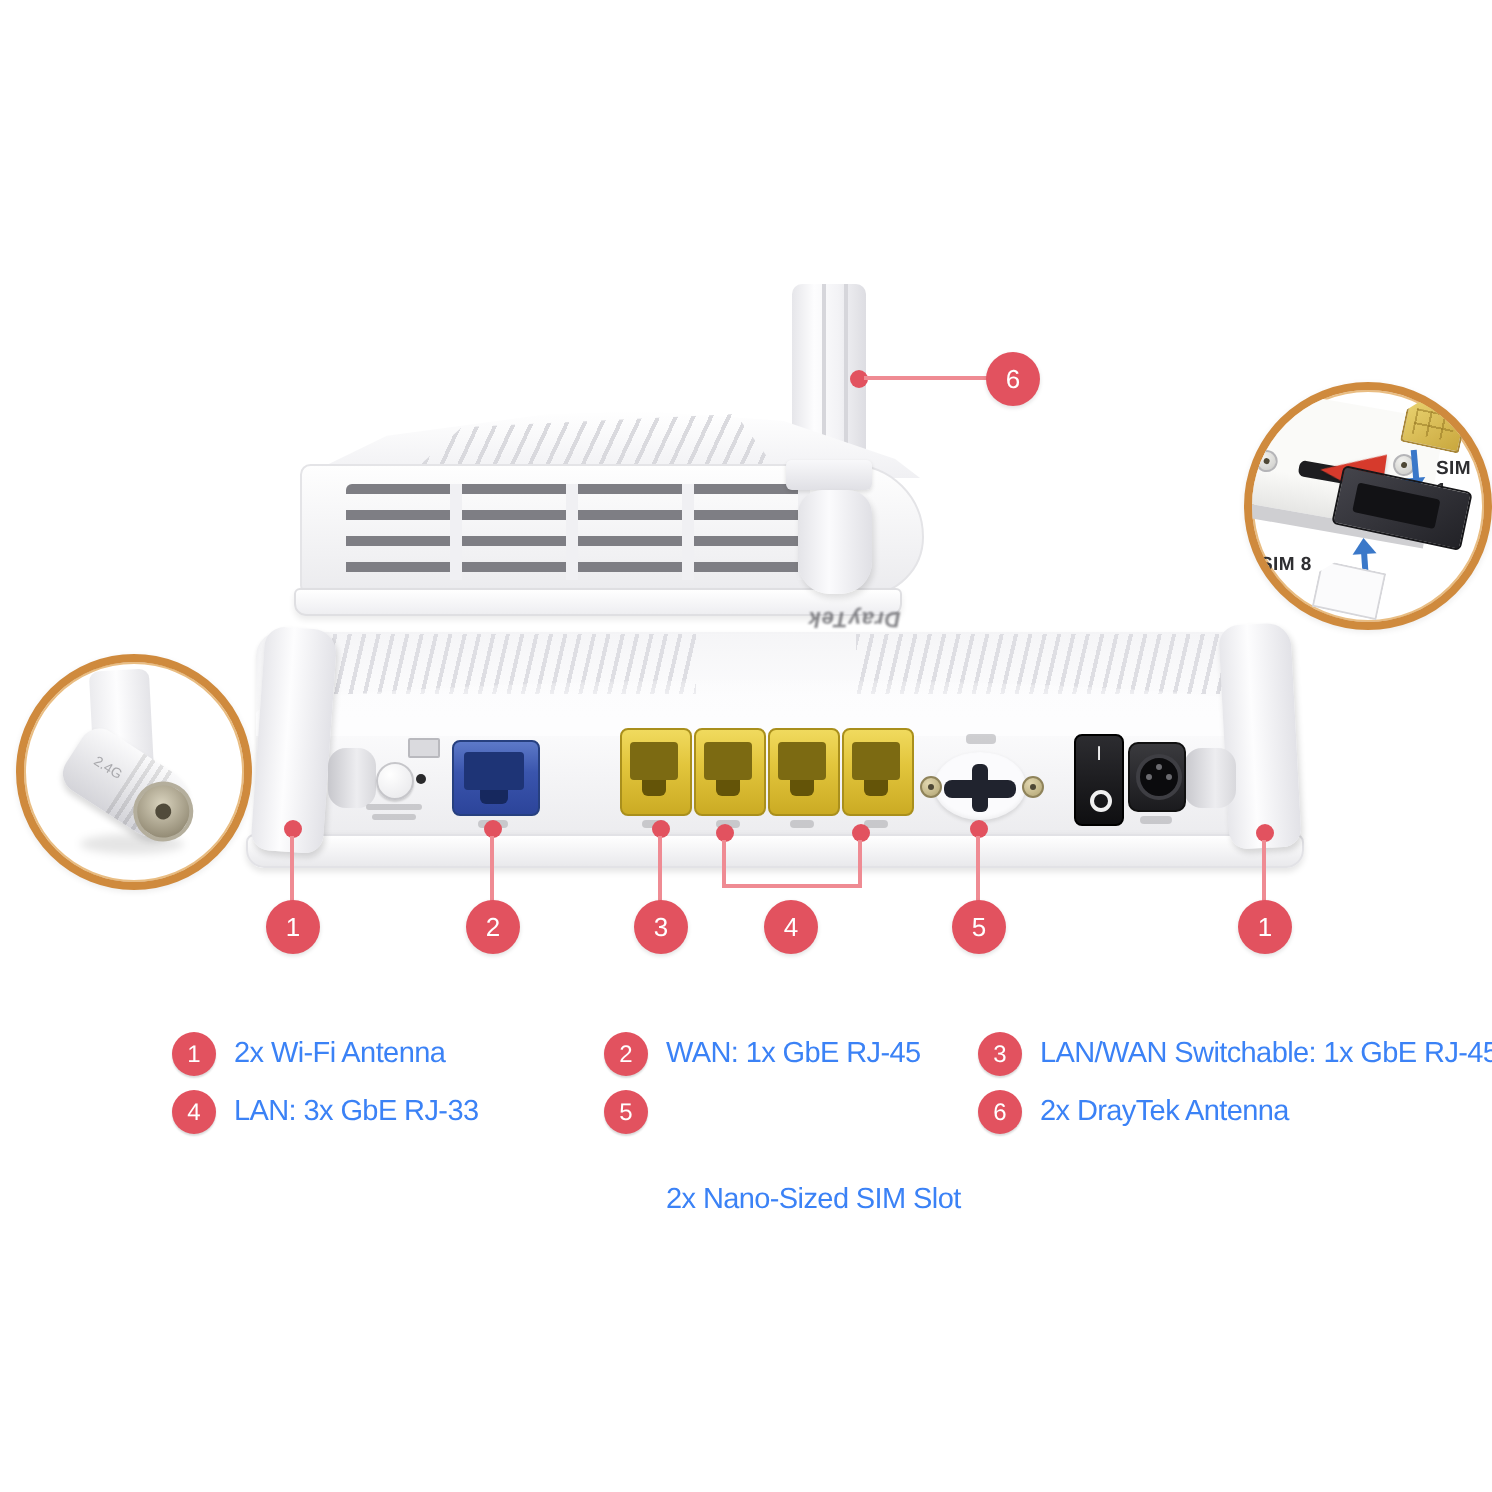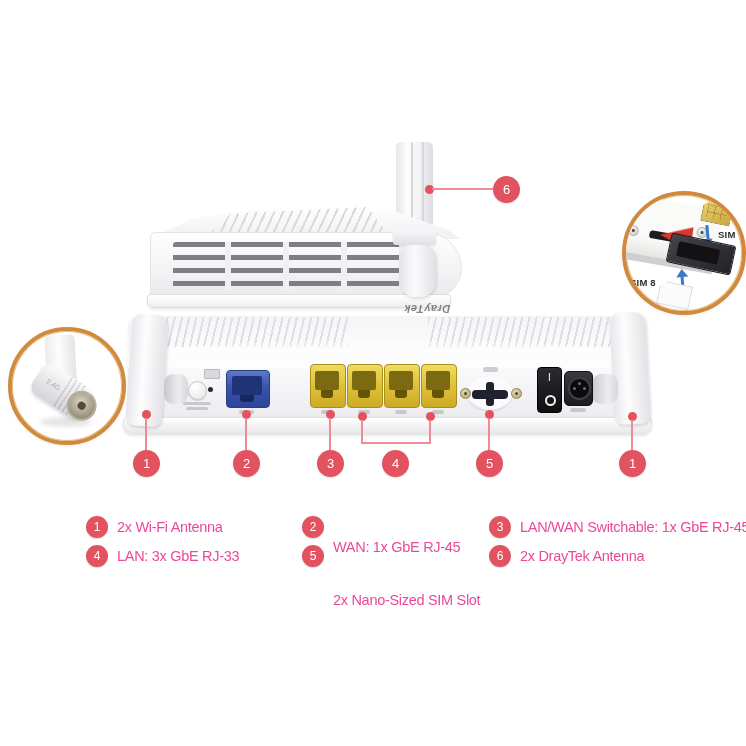--- a/index.html
+++ b/index.html
@@ -13,21 +13,21 @@
     font-size:13px;box-shadow:0 1px 2px rgba(0,0,0,.12);}
   .co-dot{position:absolute;width:9px;height:9px;border-radius:50%;background:#e2525f;}
   .co-vline{position:absolute;width:2px;background:#ef8b93;}
   .co-hline{position:absolute;height:2px;background:#ef8b93;}
 
   
   .lg-circle{position:absolute;width:22px;height:22px;border-radius:50%;background:#e2525f;
     color:#fff;display:flex;align-items:center;justify-content:center;font-size:12px;
     box-shadow:0 1px 1px rgba(0,0,0,.15);}
   .lg-label{position:absolute;height:22px;display:flex;align-items:center;
-    font-size:14.5px;letter-spacing:-0.3px;color:#ec4899;white-space:nowrap;}
+    font-size:14.5px;letter-spacing:-0.3px;color:#3b82f6;white-space:nowrap;}
   .smudge{position:absolute;background:#a9a9ad;opacity:.55;border-radius:2px;}
 
   
   .sv-top{position:absolute;left:150px;top:205px;width:310px;height:34px;
     background:linear-gradient(180deg,#ffffff,#f0f0f3);
     clip-path:polygon(0% 100%,14% 38%,40% 6%,56% 2%,78% 16%,96% 72%,100% 100%);}
   .sv-hatch{position:absolute;left:205px;top:207px;width:185px;height:30px;opacity:.85;
     clip-path:polygon(0 100%,14% 22%,88% 0,100% 100%);
     background:repeating-linear-gradient(115deg,#d4d4d9 0 2px,transparent 2px 8px);}
   .sv-face{position:absolute;left:150px;top:232px;width:310px;height:64px;
@@ -332,21 +332,21 @@
 
   <div>
     <div class="lg-circle" style="left:86px;top:516px;">
       <span>1</span>
     </div>
     <div class="lg-label" style="left:117px;top:516px;">2x Wi-Fi Antenna</div>
 
     <div class="lg-circle" style="left:302px;top:516px;">
       <span>2</span>
     </div>
-    <div class="lg-label" style="left:333px;top:516px;margin-top:20px;">WAN: 1x GbE RJ-45</div>
+    <div class="lg-label" style="left:333px;top:516px;">WAN: 1x GbE RJ-45</div>
 
     <div class="lg-circle" style="left:489px;top:516px;">
       <span>3</span>
     </div>
     <div class="lg-label" style="left:520px;top:516px;">LAN/WAN Switchable: 1x GbE RJ-45</div>
 
     <div class="lg-circle" style="left:86px;top:545px;">
       <span>4</span>
     </div>
     <div class="lg-label" style="left:117px;top:545px;">LAN: 3x GbE RJ-33</div>

